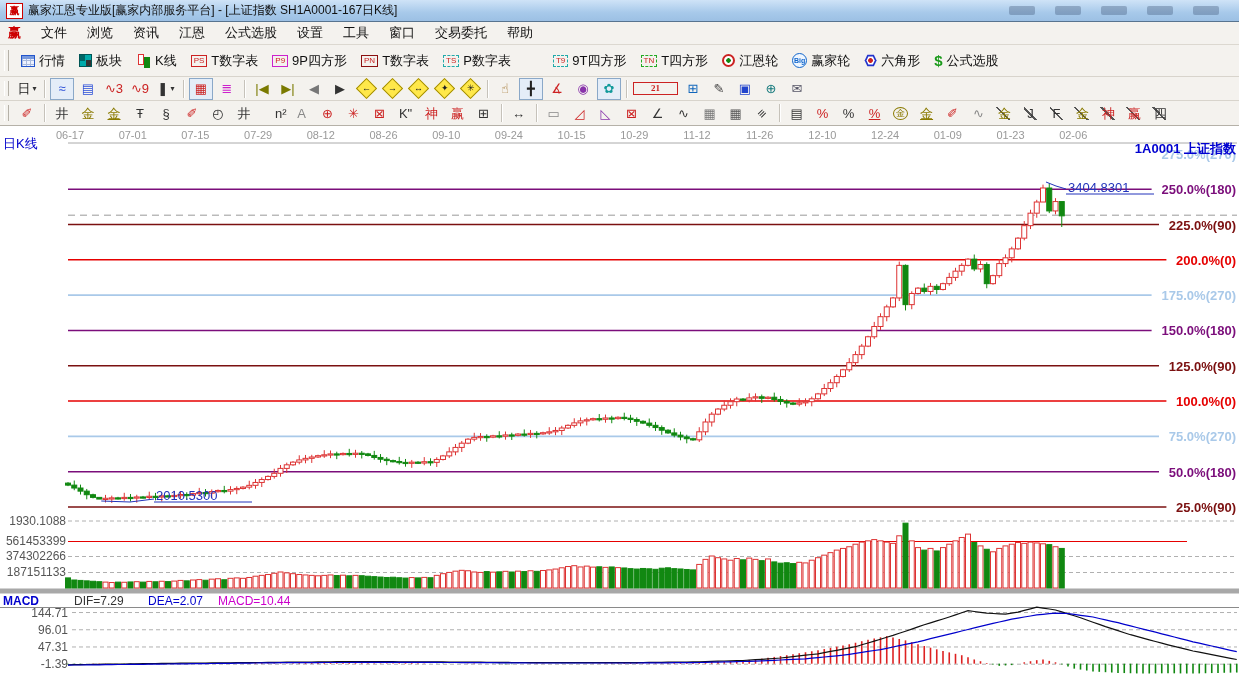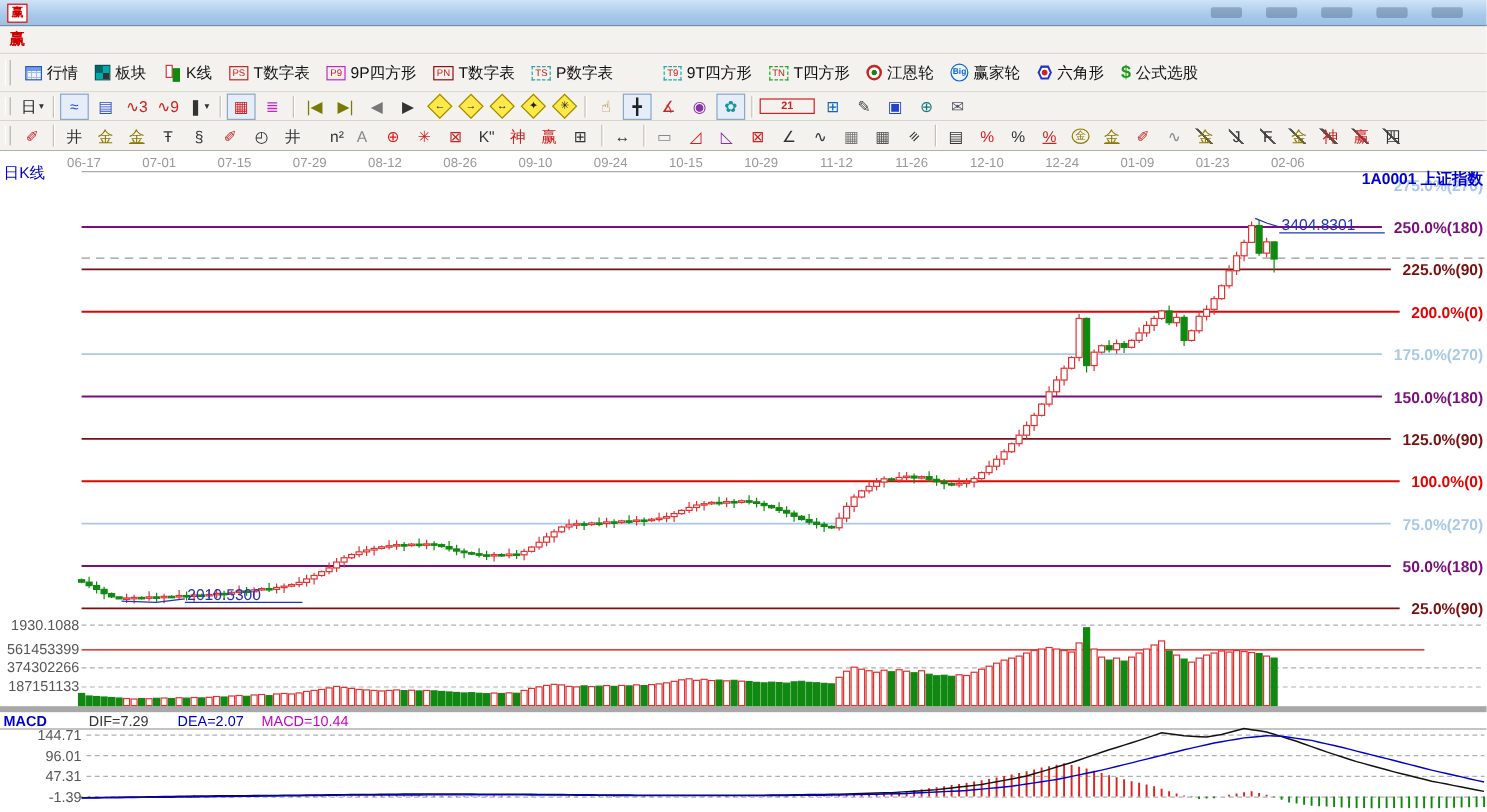--- a/index.html
+++ b/index.html
@@ -32,21 +32,21 @@
   .t3{height:25px;border-bottom:1px solid #b5b1a8;}
   .grip{width:3px;height:65%;border-left:1px solid #fff;border-right:1px solid #b5b1a8;margin:0 5px 0 2px;flex:none;}
   .tb1-item{display:flex;align-items:center;gap:4px;padding:3px 7px;font-size:13px;color:#111;cursor:default;}
   .sep{width:1px;height:18px;background:#c6c2ba;box-shadow:1px 0 0 #fff;margin:0 4px;flex:none;}
   .tbtn{min-width:22px;height:20px;display:flex;align-items:center;justify-content:center;
     margin:0 1px;border:1px solid transparent;cursor:default;}
   .tbtn.pressed{background:#e4edf8;border:1px solid #8aa8c8;}
   .glyph{font-size:13px;line-height:1;}
   .glyph.u{text-decoration:underline;}
   .glyph.circ{border:1px solid currentColor;border-radius:50%;font-size:9px;padding:1px 2px;line-height:1;}
-  .glyph.box{border:1px solid #cc2222;font-size:9px;font-weight:bold;line-height:11px;padding:0 17px;}
+  .glyph.box{border:1px solid #cc2222;font-size:9px;font-weight:bold;line-height:11px;padding:0 17px;font-family:Liberation Serif, serif;}
   .glyph.rot{display:inline-block;transform:rotate(-45deg);}
   .glyph.diag{background:linear-gradient(45deg,transparent 42%,#555 42%,#555 50%,transparent 50%);padding:0 3px;}
   .caret{font-size:8px;color:#333;margin-left:2px;}
   .diamond{width:13px;height:13px;background:#ffe84a;border:1px solid #a08a00;
     transform:rotate(45deg);display:flex;align-items:center;justify-content:center;margin:0 2px;}
   .diamond span{transform:rotate(-45deg);font-size:9px;color:#222;line-height:1;}
 
   
   .ic{display:inline-block;box-sizing:border-box;flex:none;}
   .ic-table{width:14px;height:12px;border:1px solid #2255cc;background-color:#eef2ff;
@@ -76,31 +76,44 @@
   #chart-svg{position:absolute;left:0;top:0;}
   #chart-svg text{font-family:"Liberation Sans","DejaVu Sans",sans-serif;}
 </style>
 </head>
 <body>
 
 <div class="app">
 
   <div class="titlebar">
     <span class="app-icon">赢</span>
+    <span class="title-text">赢家江恩专业版[赢家内部服务平台] - [上证指数  SH1A0001-167日K线]</span>
     <div class="title-ghosts">
       <span class="ghost"></span>
       <span class="ghost"></span>
       <span class="ghost"></span>
       <span class="ghost"></span>
       <span class="ghost"></span>
     </div>
   </div>
 
   <div class="menubar">
     <span class="menu-logo">赢</span>
+    <div id="menu-items">
+        <div class="menu-item">文件</div>
+        <div class="menu-item">浏览</div>
+        <div class="menu-item">资讯</div>
+        <div class="menu-item">江恩</div>
+        <div class="menu-item">公式选股</div>
+        <div class="menu-item">设置</div>
+        <div class="menu-item">工具</div>
+        <div class="menu-item">窗口</div>
+        <div class="menu-item">交易委托</div>
+        <div class="menu-item">帮助</div>
+      </div>
   </div>
 
   <div class="toolbar t1" id="toolbar-main">
     <div class="grip"></div>
   <div class="tb1-item">
         <span class="ic ic-table"></span>
         <span>行情</span>
       </div>
       <div class="tb1-item">
         <span class="ic ic-blocks"></span>

